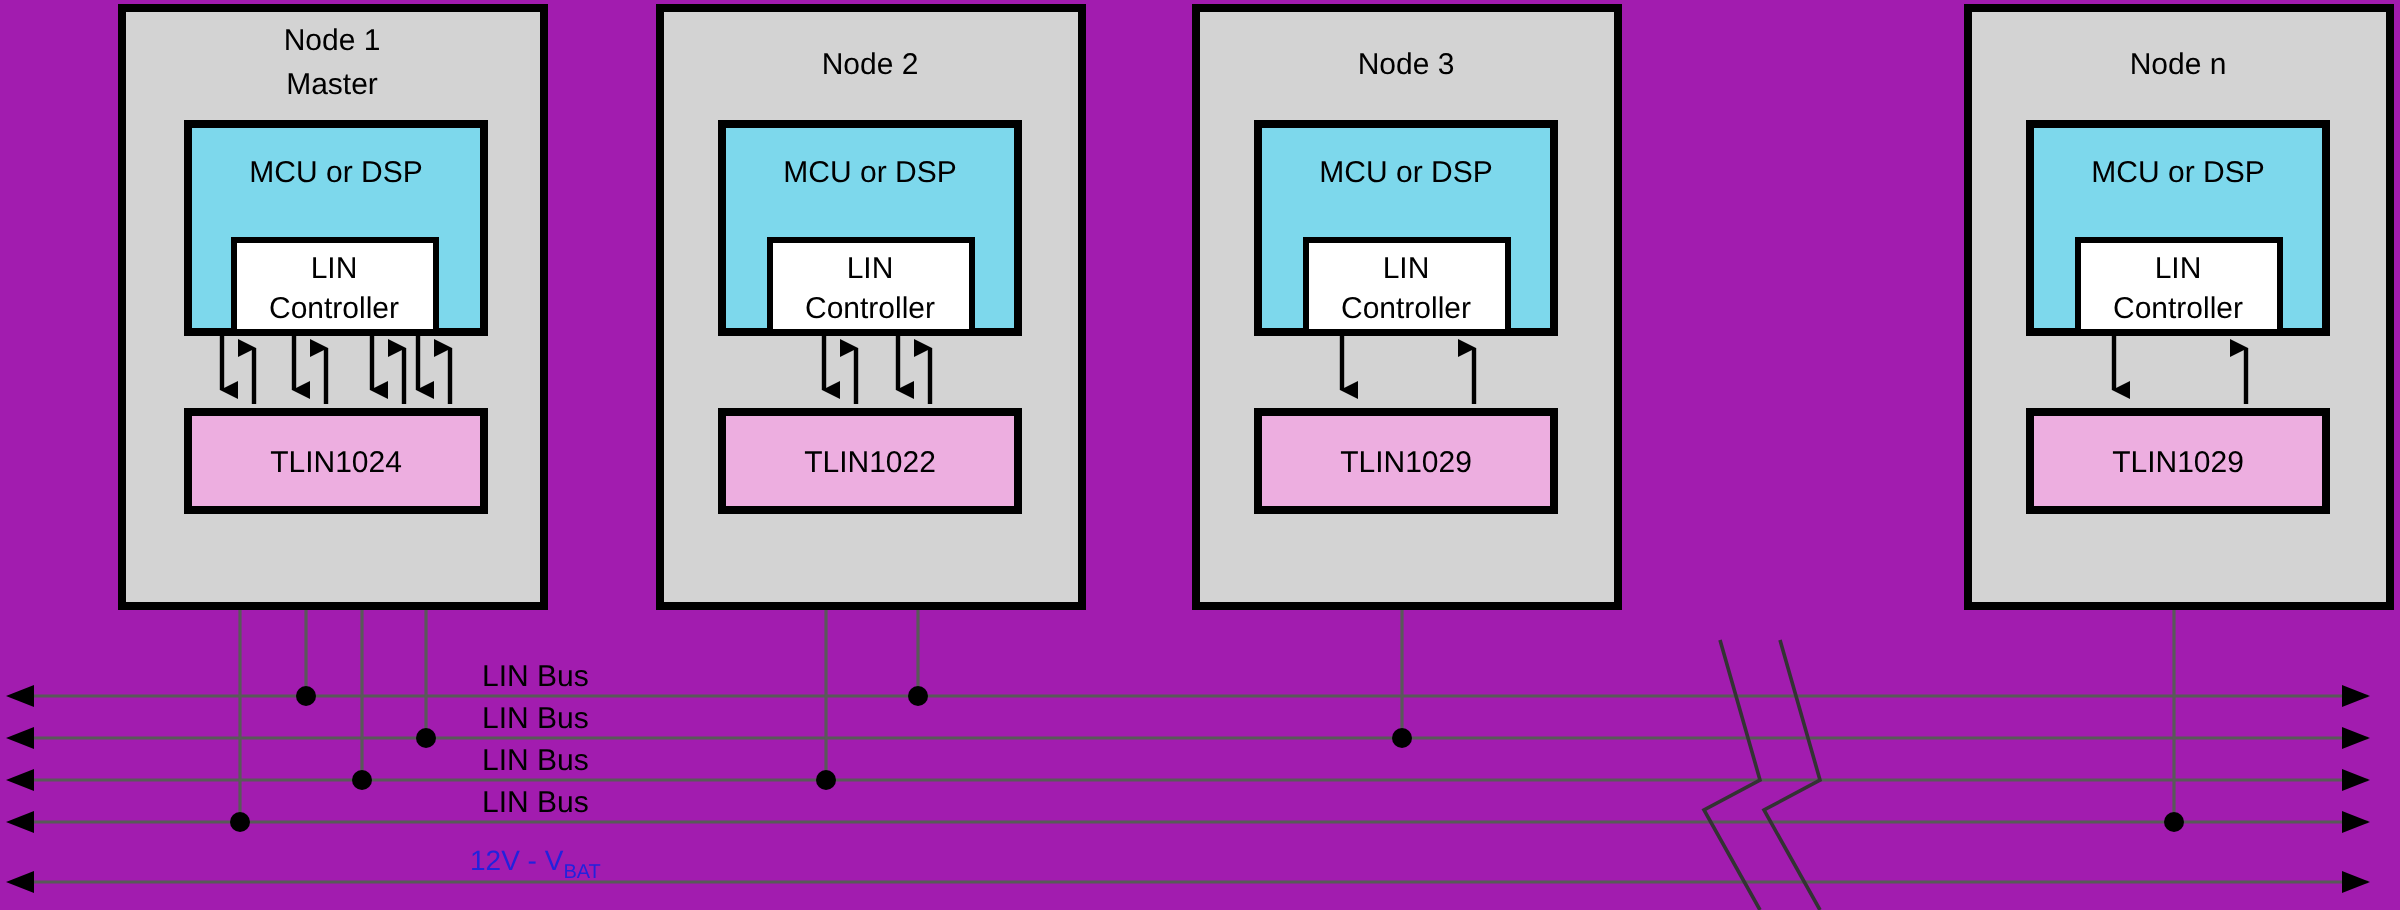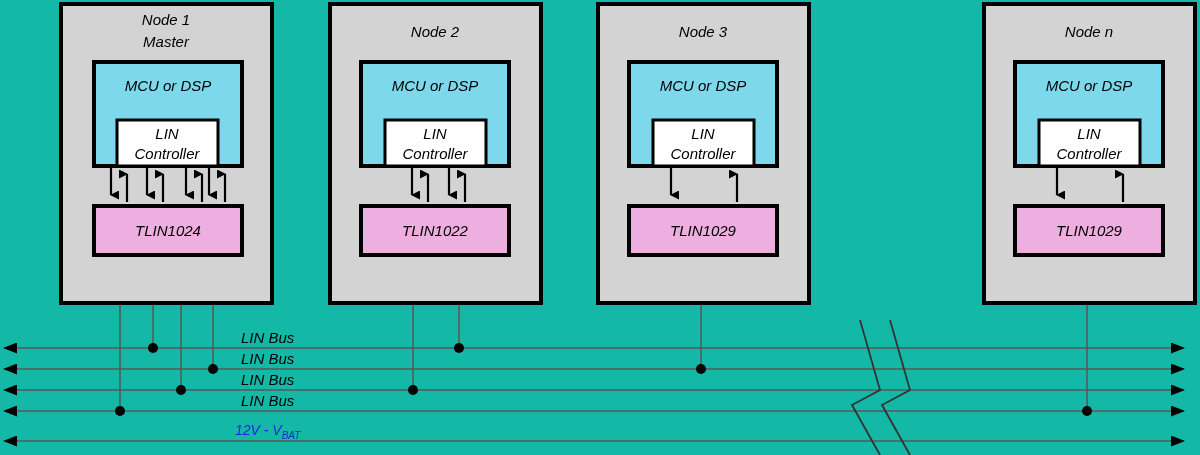--- a/index.html
+++ b/index.html
@@ -8,23 +8,22 @@
     padding: 0;
     background: #ffffff;
   }
   body {
     font-family: "Liberation Sans", sans-serif;
   }
   #diagram-root {
     position: relative;
     width: 1200px;
     height: 455px;
-    background: #14b8a6;
+    background: #a21caf;
     overflow: hidden;
-    font-style: italic;
   }
   svg#diagram-svg {
     position: absolute;
     left: 0;
     top: 0;
     width: 1200px;
     height: 455px;
     display: block;
   }
   .node-title, .blk-label, .bus-label {

